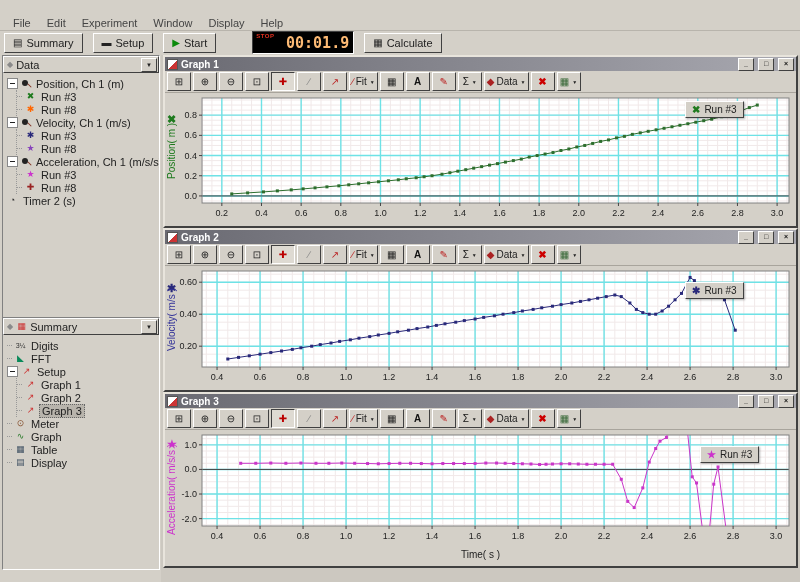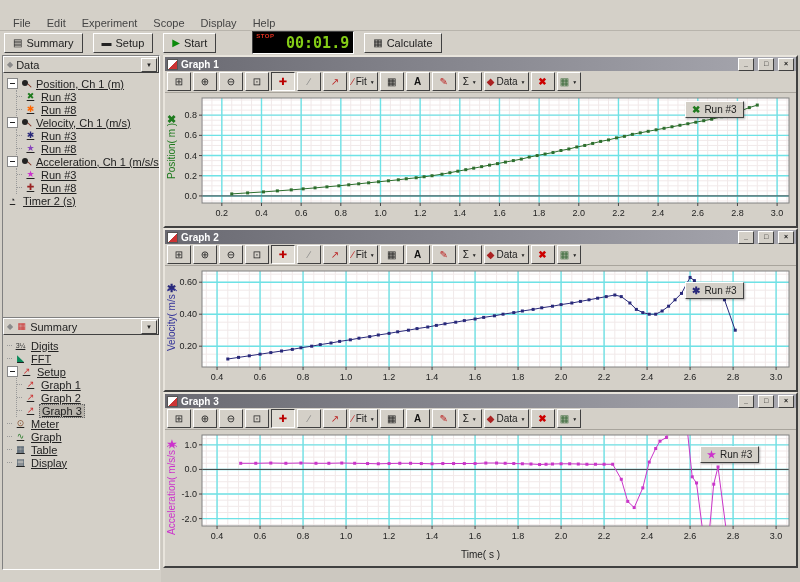--- a/index.html
+++ b/index.html
@@ -17,37 +17,37 @@
   .menubar span{padding:0 7px;}
   .maintoolbar{position:absolute;left:0;top:30px;right:0;height:25px;display:flex;
     align-items:center;gap:10px;padding-left:2px;border-bottom:1px solid #808080;}
   .btn{display:inline-flex;align-items:center;gap:4px;height:20px;padding:0 8px;
     background:#d4d0c8;border:1px solid;border-color:#fff #404040 #404040 #fff;
     box-shadow:1px 1px 0 #808080 inset 0 0;font-size:11px;color:#222;}
   .btn .bicon{font-size:10px;line-height:10px;}
   .timerbox{position:relative;width:100px;height:21px;background:#000;
     border:1px solid;border-color:#404040 #fff #fff #404040;}
   .stoplab{position:absolute;left:3px;top:1px;color:#e03020;font-size:6px;font-weight:bold;letter-spacing:.5px;}
-  .timerval{position:absolute;right:4px;top:2px;color:#84cc16;font-size:15px;font-weight:bold;
+  .timerval{position:absolute;right:4px;top:2px;color:#fdba74;font-size:15px;font-weight:bold;
     font-family:"DejaVu Sans Mono",monospace;letter-spacing:0px;}
   
   .sidebar{position:absolute;left:0;top:55px;width:161px;bottom:0;background:#d4d0c8;
     border-right:2px solid #808080;}
   .panel{position:absolute;left:2px;right:1px;border:1px solid;border-color:#808080 #fff #fff #808080;
     background:#d4d0c8;overflow:hidden;}
   .panel-data{top:0;height:262px;}
   .panel-displays{top:262px;height:251px;}
   .phead{height:15px;display:flex;align-items:center;gap:3px;padding:0 1px 0 3px;
     border:1px solid;border-color:#fff #404040 #404040 #fff;background:#d4d0c8;font-size:11px;}
   .phead .grip{color:#8a8a8a;font-size:8px;}
   .phead .plabel{flex:1;}
   .phead .ddbtn{width:14px;height:12px;display:flex;align-items:center;justify-content:center;
     border:1px solid;border-color:#fff #404040 #404040 #fff;font-size:6px;color:#222;background:#d4d0c8;}
   .tree{padding:4px 0 0 4px;}
-  .trow{display:flex;align-items:center;height:13px;gap:3px;white-space:nowrap;text-decoration:underline;}
+  .trow{display:flex;align-items:center;height:13px;gap:3px;white-space:nowrap;}
   .trow .lbl{padding:0 2px;}
   .trow .lbl.sel{background:#b8b4ac;border:1px dotted #666;}
   .expander{width:9px;height:9px;border:1px solid #888;background:#fff;display:inline-flex;
     align-items:center;justify-content:center;flex:none;}
   .expander i{display:block;width:5px;height:1px;background:#222;}
   .mkr{font-size:9px;width:11px;text-align:center;flex:none;line-height:9px;}
   .pinicon{position:relative;width:10px;height:10px;flex:none;}
   .pinicon::before{content:"";position:absolute;left:1px;top:1px;width:6px;height:6px;border-radius:50%;background:#222;}
   .pinicon::after{content:"";position:absolute;left:6px;top:6px;width:5px;height:1px;background:#803020;transform:rotate(45deg);}
   .kids{margin-left:9px;border-left:1px dotted #999;padding-left:0px;}
@@ -88,21 +88,21 @@
 </head>
 <body>
 
 <div class="screen">
 
 
   <div class="menubar">
       <span>File</span>
       <span>Edit</span>
       <span>Experiment</span>
-      <span>Scope</span>
+      <span>Window</span>
       <span>Display</span>
       <span>Help</span>
     </div>
 
   <div class="maintoolbar">
     <button class="btn" style="margin-left:2px;">
       <span class="bicon">▤</span>
       <span>Summary</span>
     </button>
     <button class="btn">

